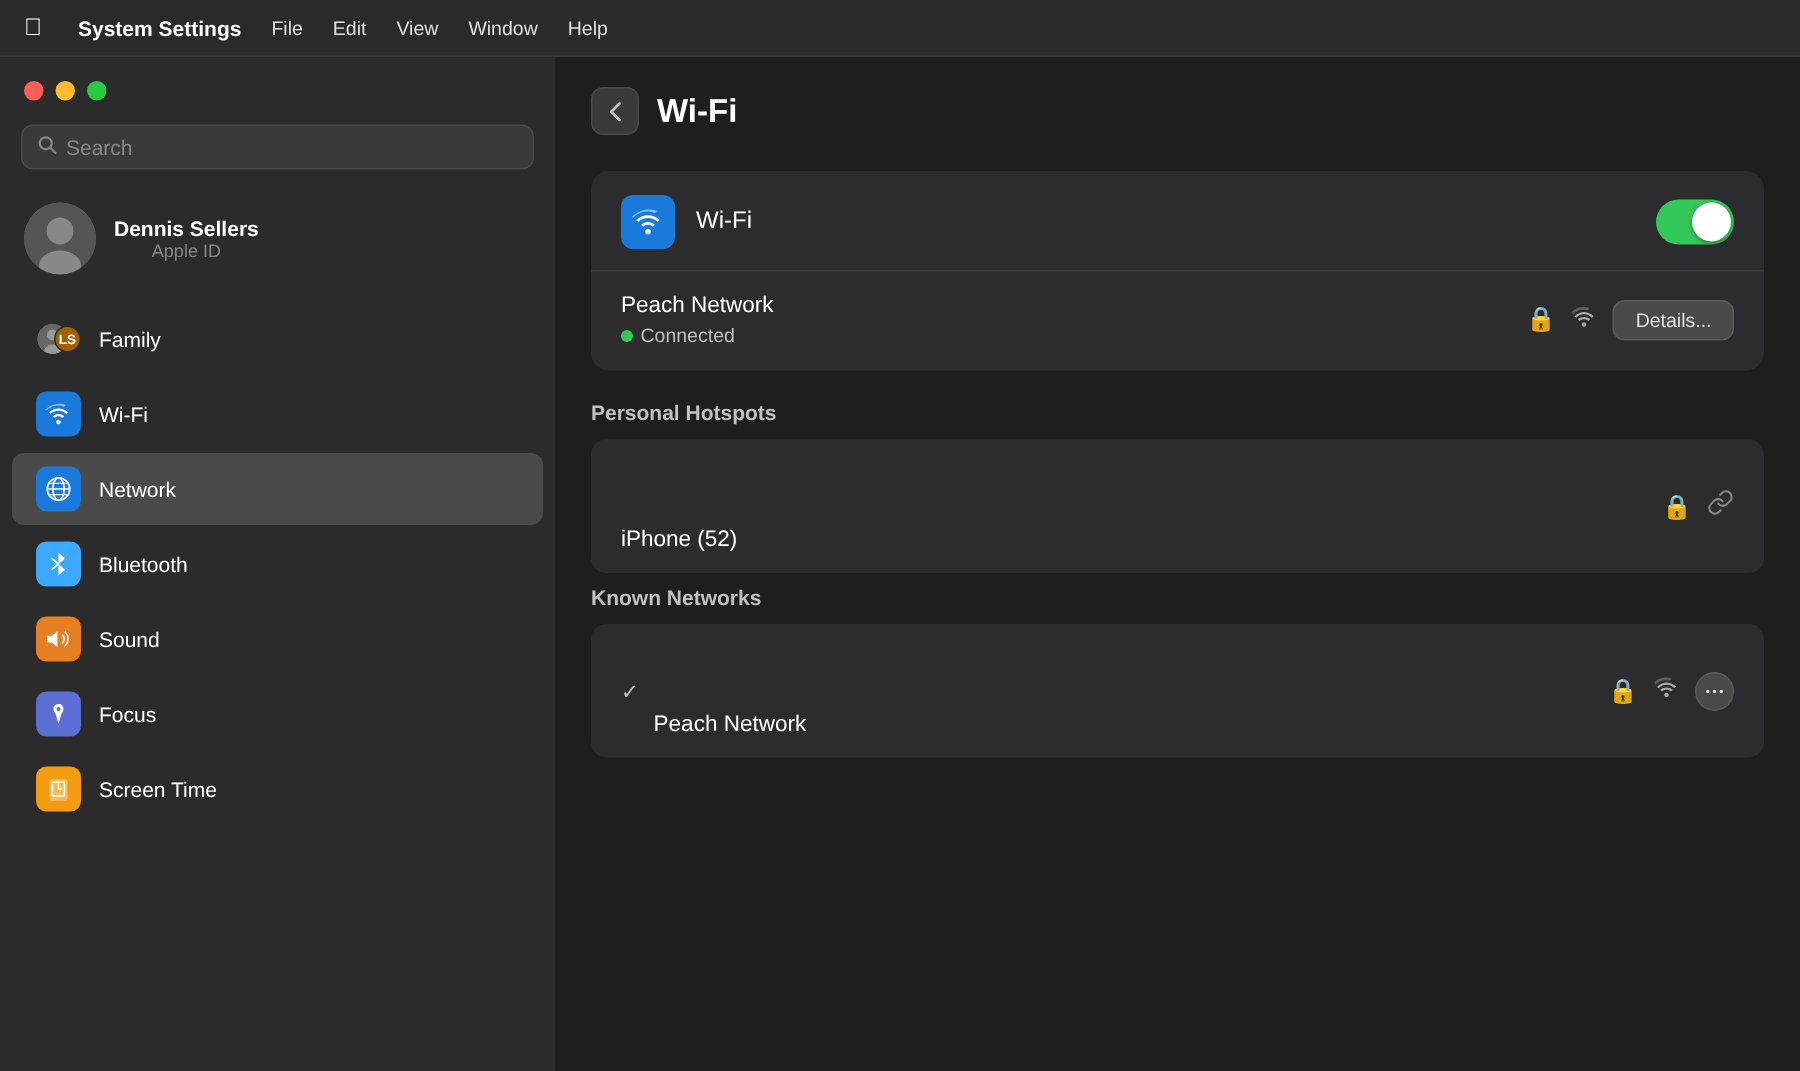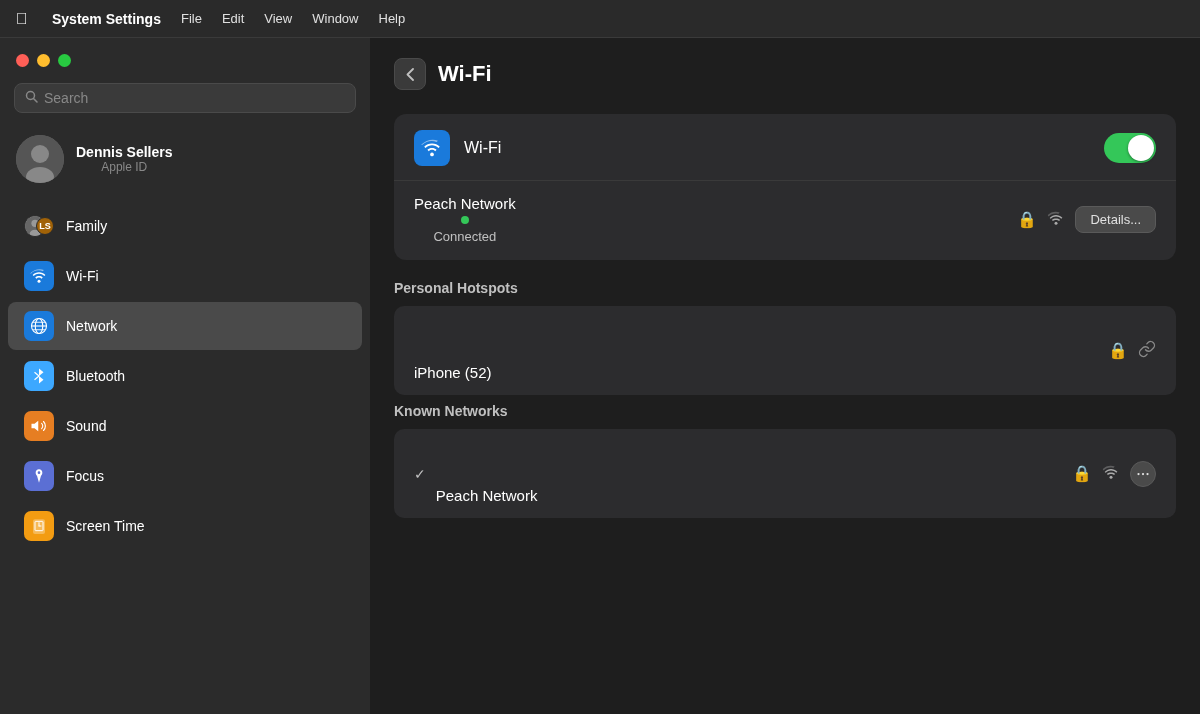--- a/index.html
+++ b/index.html
@@ -286,21 +286,20 @@
       font-size: 15px;
       font-weight: 500;
       margin-bottom: 4px;
     }
     .connected-badge {
       display: flex;
       align-items: center;
       gap: 5px;
       font-size: 13px;
       color: #c0c0c0;
-      flex-direction: column;
     }
     .green-dot {
       width: 8px;
       height: 8px;
       border-radius: 50%;
       background: #34c759;
     }
     .network-actions {
       display: flex;
       align-items: center;

